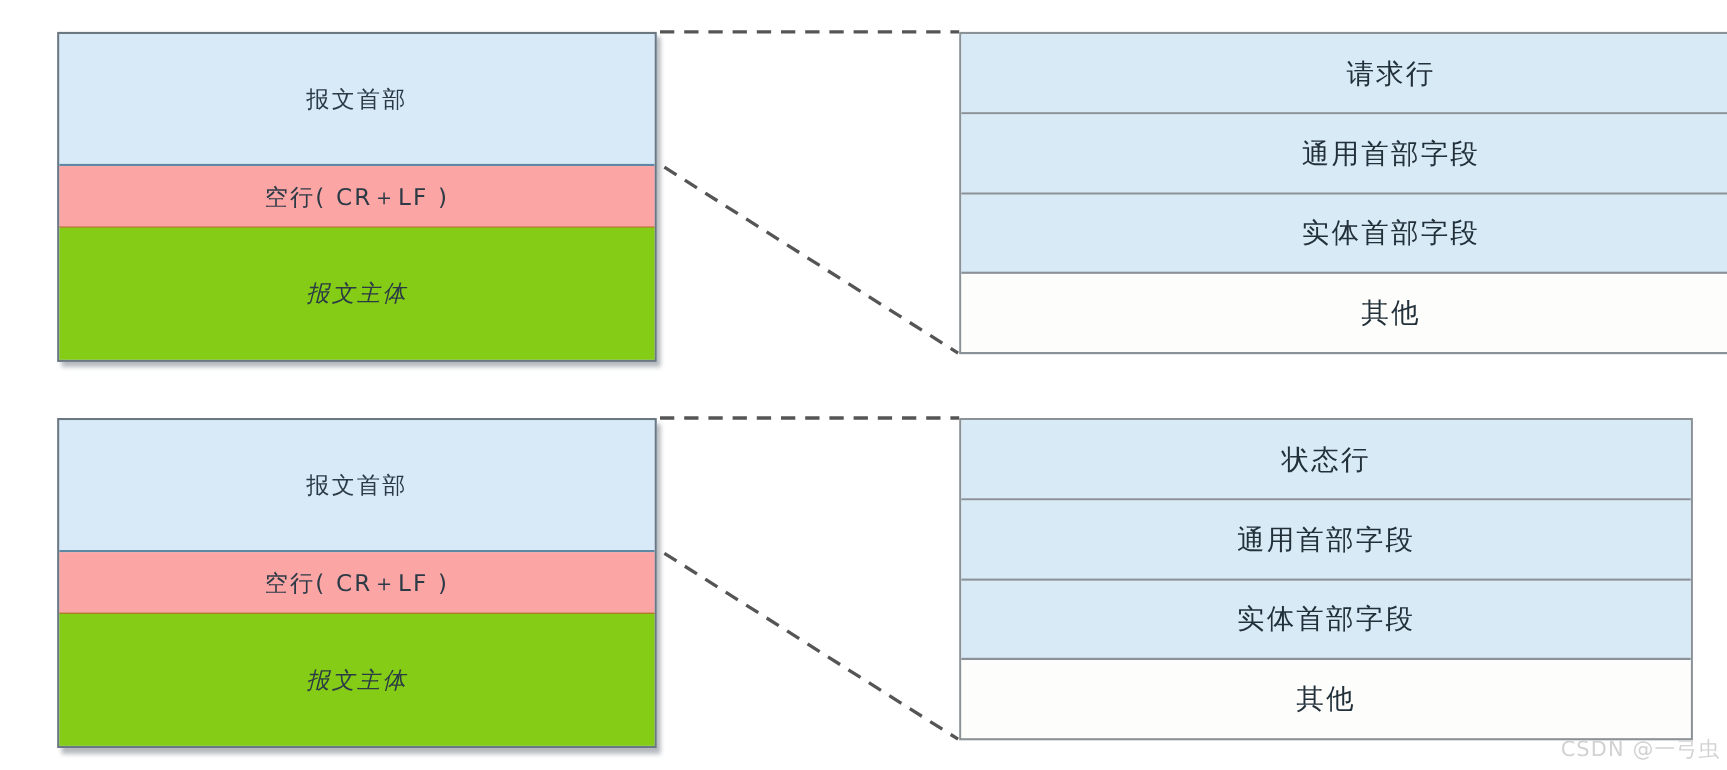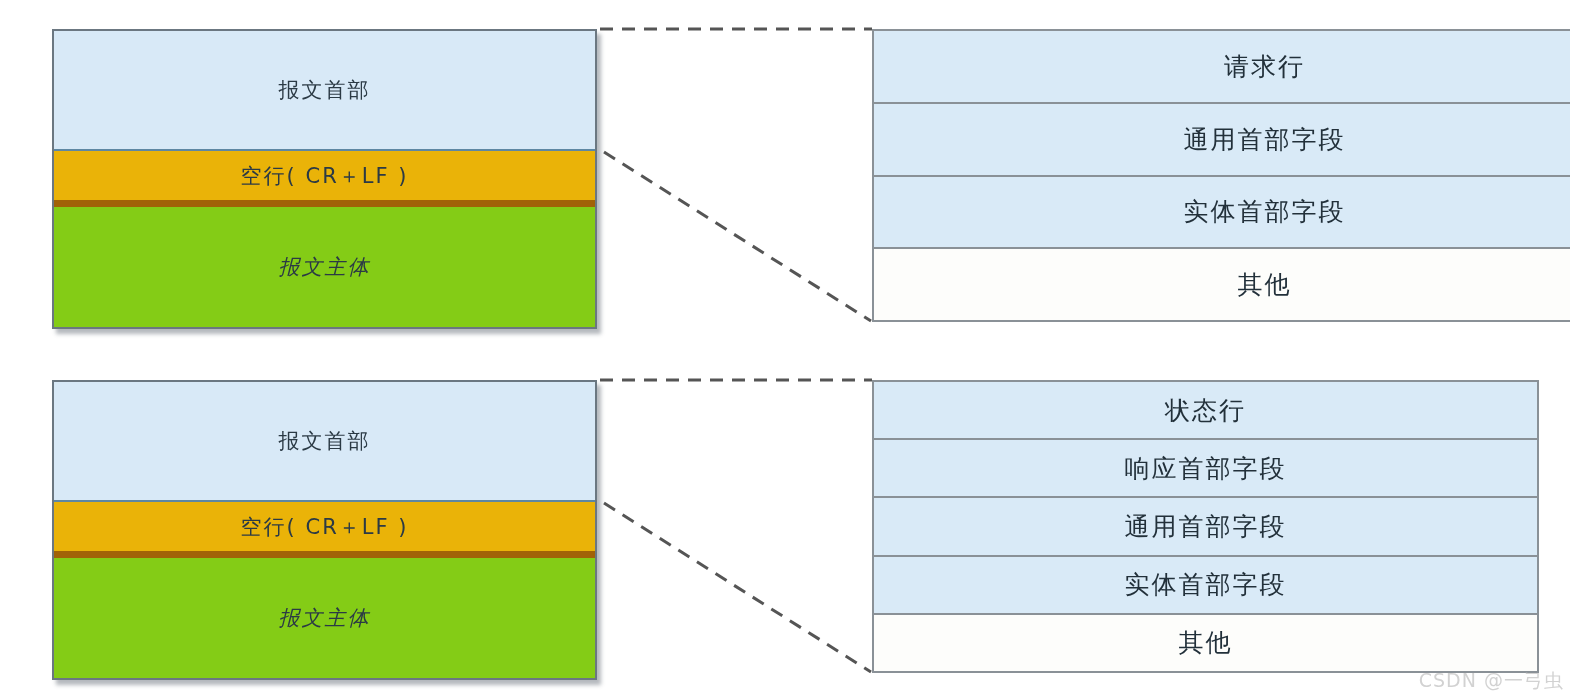--- a/index.html
+++ b/index.html
@@ -37,23 +37,23 @@
     font-size: 21px;
     letter-spacing: 2px;
     white-space: nowrap;
   }
   .seg-head {
     background: #d8e9f7;
     flex: 0 0 120px;
     border-bottom: 2px solid #5e87a3;
   }
   .seg-blank {
-    background: #eab308;
+    background: #fca5a5;
     flex: 0 0 56px;
-    border-bottom: 7px solid #a16207;
+    border-bottom: 1px solid #a16207;
   }
   .seg-body {
     background: #84cc16;
     flex: 1 1 auto;
     font-style: italic;
   }
 
   
   .detail-box {
     position: absolute;
@@ -156,23 +156,20 @@
     <div class="msg-seg seg-body">
       <span>报文主体</span>
     </div>
   </div>
 
   <div class="detail-box" style="left:872px; top:380px; width:667px; height:293px;">
     <div class="detail-row">
       <span>状态行</span>
     </div>
     <div class="detail-row">
-      <span>响应首部字段</span>
-    </div>
-    <div class="detail-row">
       <span>通用首部字段</span>
     </div>
     <div class="detail-row">
       <span>实体首部字段</span>
     </div>
     <div class="detail-row plain">
       <span>其他</span>
     </div>
   </div>
 

